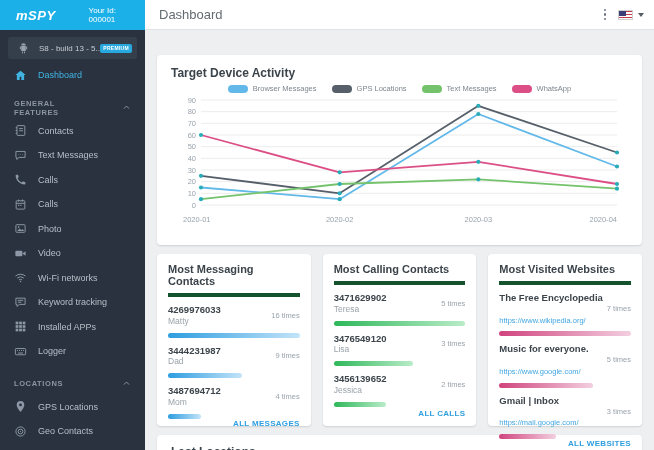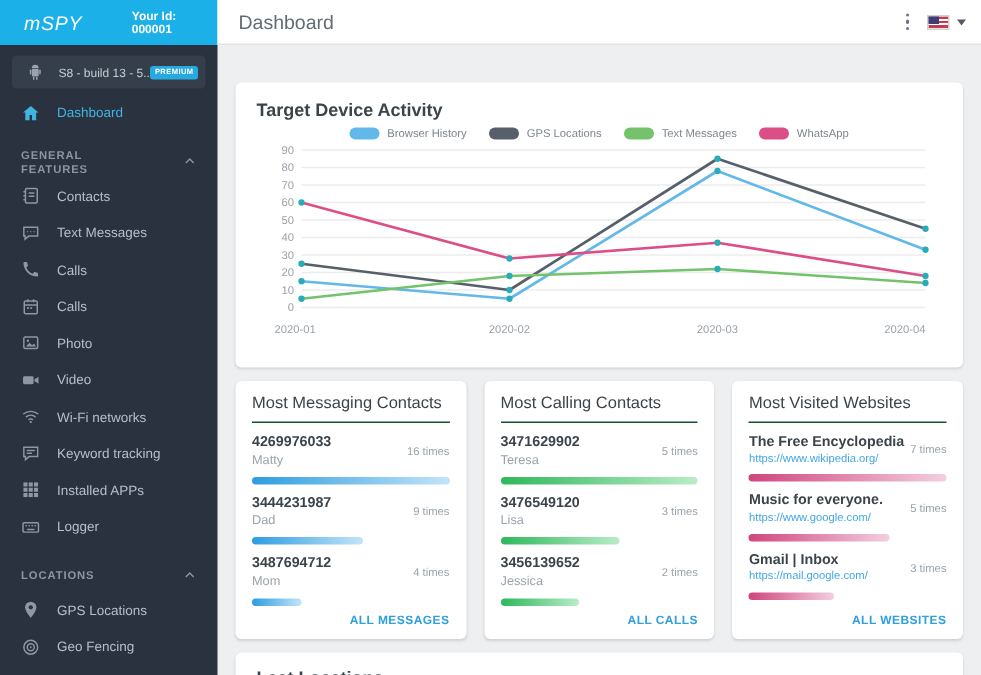--- a/index.html
+++ b/index.html
@@ -1,22 +1,22 @@
 <!DOCTYPE html>
 <html><head>
 <meta charset="utf-8">
 <style>
   * { margin:0; padding:0; box-sizing:border-box; }
   html,body { width:654px; height:450px; overflow:hidden; font-family:"Liberation Sans", sans-serif; background:#edeff1; }
 
   
   .topbar { position:absolute; top:0; left:0; width:654px; height:30px; z-index:5; display:flex; }
   .topbar-brand { width:145px; height:30px; background:#1cb0e8; color:#fff; display:flex; align-items:center; justify-content:space-between; padding:0 10px 0 16px; }
-  .logo { font-size:13px; font-weight:normal; letter-spacing:.5px; font-style:italic; }
-  .your-id { font-size:8px; font-weight:bold;margin-left:33px; }
+  .logo { font-size:13px; font-weight:bold; letter-spacing:.5px; font-style:italic; }
+  .your-id { font-size:8px; font-weight:normal;margin-left:33px; }
   .topbar-main { flex:1; background:#fff; border-bottom:1px solid #e2e4e6; display:flex; align-items:center; padding:0 10px 0 14px; }
   .page-title { font-size:13px; color:#636c72; flex:1; }
   .kebab { display:flex; flex-direction:column; gap:2px; padding:4px 6px; cursor:pointer; }
   .kebab i { width:2.5px; height:2.5px; border-radius:50%; background:#6b7480; }
   .flag { width:15px; height:10px; position:relative; margin:0 5px 0 6px; background:repeating-linear-gradient(to bottom,#c43b4e 0 1.5px,#fff 1.5px 3px); border:0.5px solid #d0d0d0; }
   .flag .canton { position:absolute; top:0; left:0; width:7px; height:5px; background:#3c3f77; }
   .caret-down { width:0; height:0; border-left:3.5px solid transparent; border-right:3.5px solid transparent; border-top:4px solid #555c63; }
 
   
   .sidebar { position:absolute; top:30px; left:0; width:145px; height:420px; background:#29323e; overflow:hidden; }
@@ -41,27 +41,27 @@
   .card-title { font-size:12px; font-weight:bold; color:#3c444b; }
   .legend { display:flex; justify-content:center; gap:15px; margin-top:4px; }
   .legend-item { display:flex; align-items:center; gap:5px; cursor:pointer; }
   .swatch { width:20px; height:8px; border-radius:4px; }
   .legend-label { font-size:7.5px; color:#7d868e; }
   .chart-wrap { margin-top:2px; }
   .chart-wrap svg { display:block; width:452px; height:132px; }
 
   .cards-row { display:flex; gap:12px; margin-top:9px; }
   .stat-card { flex:1; height:172px; padding:9px 11px 8px; display:flex; flex-direction:column; }
-  .stat-title { font-size:11px; font-weight:normal; color:#3c444b; padding-bottom:6px; border-bottom:1px solid #14532d; }
+  .stat-title { font-size:11px; font-weight:bold; color:#3c444b; padding-bottom:6px; border-bottom:4px solid #14532d; }
   .row { padding-top:7px; }
   .row-top { display:flex; justify-content:space-between; }
   .row-main { line-height:1.25; }
   .num { font-size:9.5px; font-weight:bold; color:#3c444b; }
   .sub { font-size:8.5px; color:#9aa3ab; }
-  .url { font-size:7.5px; color:#43a7e2; }
+  .url { font-size:7.5px; color:#43a7e2;margin-top:12px; }
   .times { font-size:7.5px; color:#9aa3ab; align-self:center; white-space:nowrap; margin-left:4px; }
   .bar { height:5px; border-radius:3px; margin-top:6px; }
   .card-link { margin-top:auto; text-align:right; font-size:8px; font-weight:bold; color:#2f9fe0; letter-spacing:.3px; cursor:pointer; }
 
   .locations-card { margin-top:9px; height:70px; padding:10px 14px 0; }
 </style>
 </head>
 <body>
 
 <div class="topbar">
@@ -251,32 +251,32 @@
     <span class="nav-label">GPS Locations</span>
   </div>
   <div class="nav-item">
     <span class="icn">
       <svg viewBox="0 0 24 24" fill="none" stroke="currentColor" stroke-width="1.8">
           <circle cx="12" cy="12" r="8.5"></circle>
           <circle cx="12" cy="12" r="4.3"></circle>
           <circle cx="12" cy="12" r="1.1" fill="currentColor" stroke="none"></circle>
         </svg>
     </span>
-    <span class="nav-label">Geo Fencing</span>
+    <span class="nav-label">Geo Contacts</span>
   </div>
 </div>
 
 <div class="main">
 
   <div class="card activity-card">
     <div class="card-title">Target Device Activity</div>
     <div class="legend">
       <span class="legend-item">
         <span class="swatch" style="background: rgb(98, 185, 233);"></span>
-        <span class="legend-label">Browser History</span>
+        <span class="legend-label">Browser Messages</span>
       </span>
       <span class="legend-item">
         <span class="swatch" style="background: rgb(87, 96, 106);"></span>
         <span class="legend-label">GPS Locations</span>
       </span>
       <span class="legend-item">
         <span class="swatch" style="background: rgb(116, 195, 108);"></span>
         <span class="legend-label">Text Messages</span>
       </span>
       <span class="legend-item">

